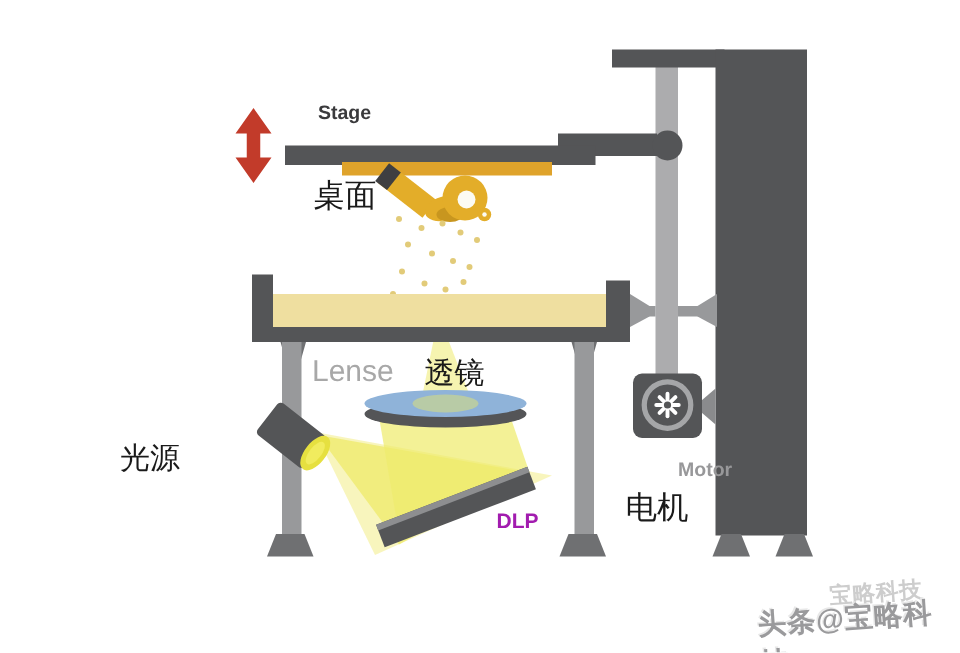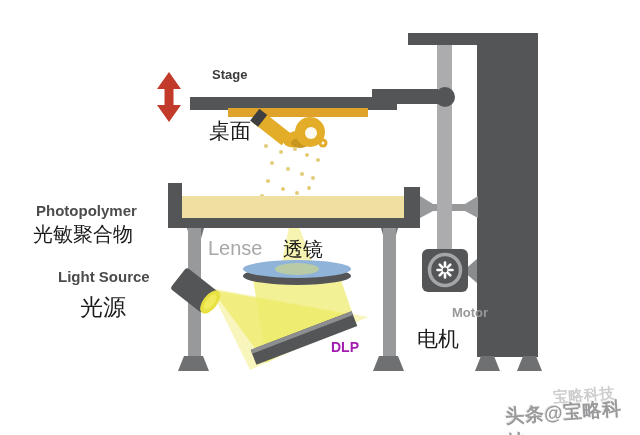--- a/index.html
+++ b/index.html
@@ -9,21 +9,21 @@
   }
   #scene{position:absolute;left:0;top:0;}
   .lbl{position:absolute;white-space:nowrap;line-height:1;}
   .lbl-en{font-weight:bold;color:var(--text-gray);}
   .lbl-zh{color:var(--text-dark);}
   .stage-en{left:212px;top:68px;font-size:13px;color:#3a3a3c;}
   .stage-zh{left:209px;top:120px;font-size:21px;text-align:right;}
   .photo-en{left:36px;top:203px;font-size:15px;}
   .photo-zh{left:33px;top:224px;font-size:20px;}
   .ls-en{left:58px;top:269px;font-size:15px;}
-  .ls-zh{left:80px;top:296px;font-size:23px;}
+  .ls-zh{left:80px;top:296px;font-size:20px;}
   .lens-en{left:208px;top:238px;font-size:20px;font-weight:normal;color:var(--label-light);}
   .lens-zh{left:283px;top:239px;font-size:20px;}
   .dlp-en{left:331px;top:340px;font-size:14px;color:#a21caf;}
   .dlp-zh{left:266px;top:385px;font-size:21px;}
   .motor-en{left:416px;top:306px;font-size:13px;color:#98989a;padding-left:36px;}
   .motor-zh{left:417px;top:328px;font-size:21px;}
   .wm{position:absolute;left:506px;top:399px;font-size:19px;font-weight:bold;
       color:var(--watermark-gray);transform:rotate(-4deg);letter-spacing:0.5px;
       text-shadow:1px 1px 0 #fff, -1px -1px 0 #e8e8e8;}
   .wm-ghost{position:absolute;left:553px;top:386px;font-size:15px;font-weight:bold;
@@ -141,24 +141,21 @@
       </g>
       <circle cx="445" cy="270" r="2.4" fill="var(--dark)"></circle>
     </g>
 
     <polygon points="169,72 181,89 173.5,89 173.5,105 181,105 169,122 157,105 164.5,105 164.5,89 157,89" fill="var(--arrow-red)"></polygon>
   </svg>
 
   <div class="lbl lbl-en stage-en">Stage</div>
   <div class="lbl lbl-zh stage-zh">桌面</div>
 
-  <div class="lbl lbl-en photo-en">Photopolymer</div>
-  <div class="lbl lbl-zh photo-zh">光敏聚合物</div>
 
-  <div class="lbl lbl-en ls-en">Light Source</div>
   <div class="lbl lbl-zh ls-zh">光源</div>
 
   <div class="lbl lens-en">Lense</div>
   <div class="lbl lbl-zh lens-zh">透镜</div>
 
   <div class="lbl lbl-en dlp-en">DLP</div>
 
   <div class="lbl lbl-en motor-en">Motor</div>
   <div class="lbl lbl-zh motor-zh">电机</div>
 

